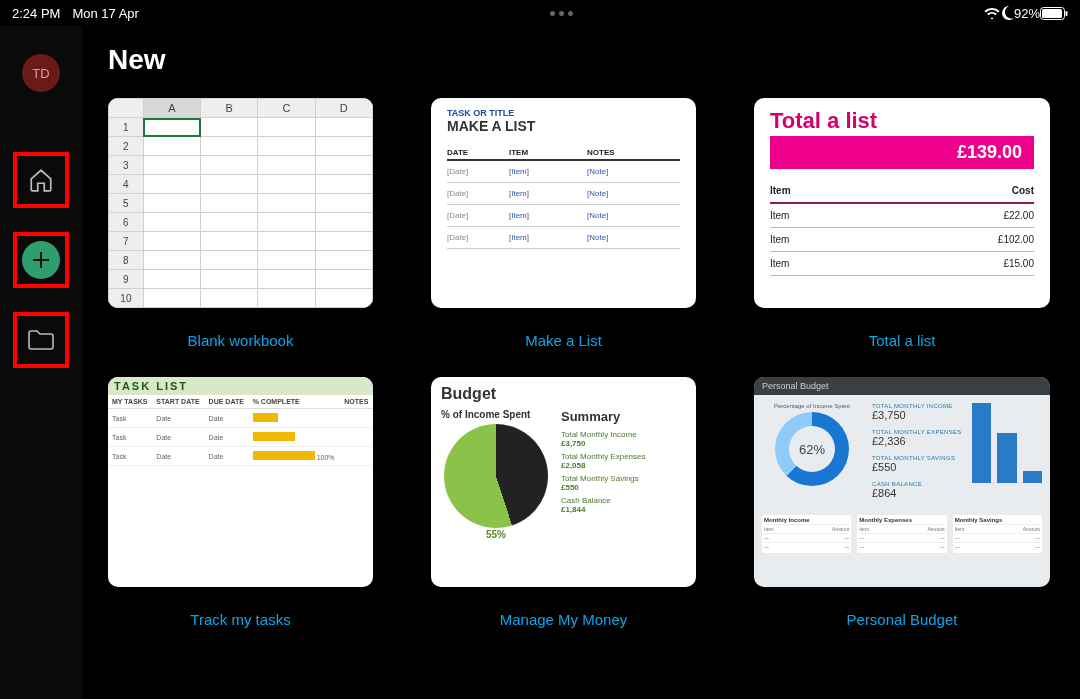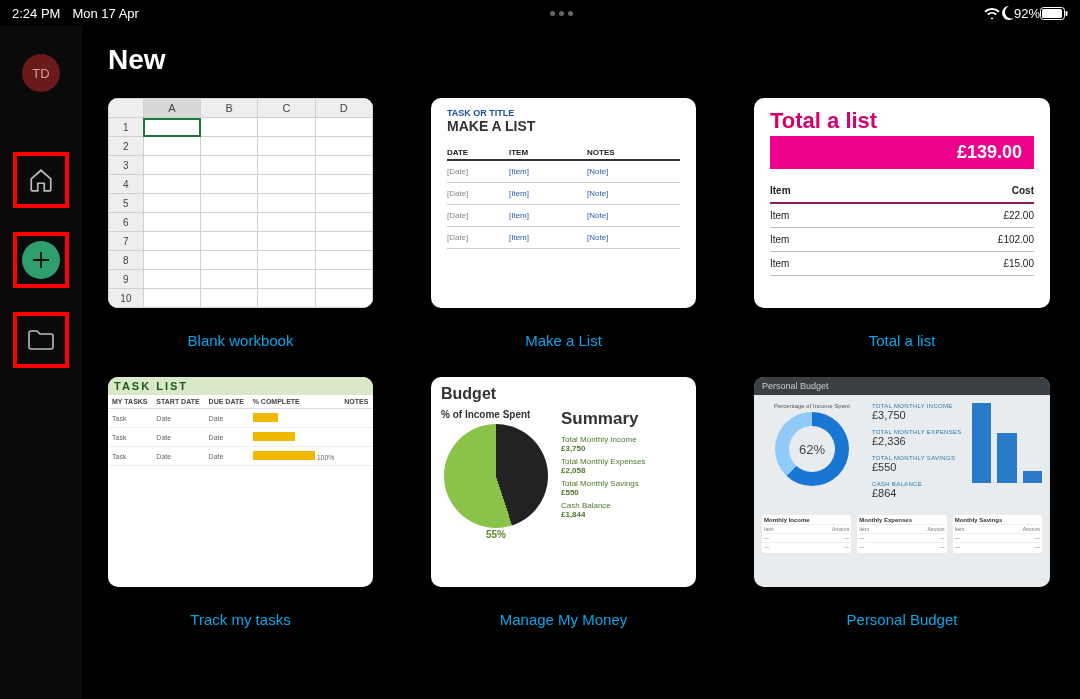--- a/index.html
+++ b/index.html
@@ -60,21 +60,21 @@
   .track td { padding: 4px 4px; border-bottom: 1px solid #eee; color: #666; white-space: nowrap; }
   .track .bar { height: 9px; background: #f0b800; display: inline-block; }
 
   
   .money { padding: 8px 10px; font-size: 8px; color: #333; }
   .money .h { font-size: 16px; font-weight: 700; color: #333; margin-bottom: 6px; }
   .money .cols { display: flex; gap: 10px; }
   .money .pie { width: 110px; height: 120px; position: relative; }
   .pie-chart { width: 104px; height: 104px; border-radius: 50%; background: conic-gradient(#222 0 45%, #8bc34a 45% 100%); margin: 0 auto; }
   .money .pct { position: absolute; bottom: 4px; left: 50%; transform: translateX(-50%); color: #5a8a2a; font-size: 10px; font-weight: 600; }
-  .money .sum-h { font-size: 17px; font-weight: 700; margin-bottom: 4px; }
+  .money .sum-h { font-size: 13px; font-weight: 700; margin-bottom: 4px; }
   .money .line { color: #4a7a2a; font-size: 8px; padding: 2px 0; }
   .money .line b { color: #4a7a2a; font-weight: 700; display: block; }
 
   
   .pbudget { background: #e8ecef; width: 100%; height: 100%; font-size: 7px; color: #555; }
   .pbudget .hdr { background: #3a3f44; color: #ccc; padding: 4px 8px; font-size: 9px; }
   .pbudget .top { display: flex; padding: 8px; gap: 10px; }
   .donut-wrap { width: 100px; display: flex; flex-direction: column; align-items: center; }
   .donut { width: 74px; height: 74px; border-radius: 50%; background: conic-gradient(#1976d2 0 62%, #90caf9 62% 100%); display: flex; align-items: center; justify-content: center; }
   .donut-inner { width: 46px; height: 46px; border-radius: 50%; background: #e8ecef; display: flex; align-items: center; justify-content: center; font-size: 13px; color: #444; font-weight: 400; }

